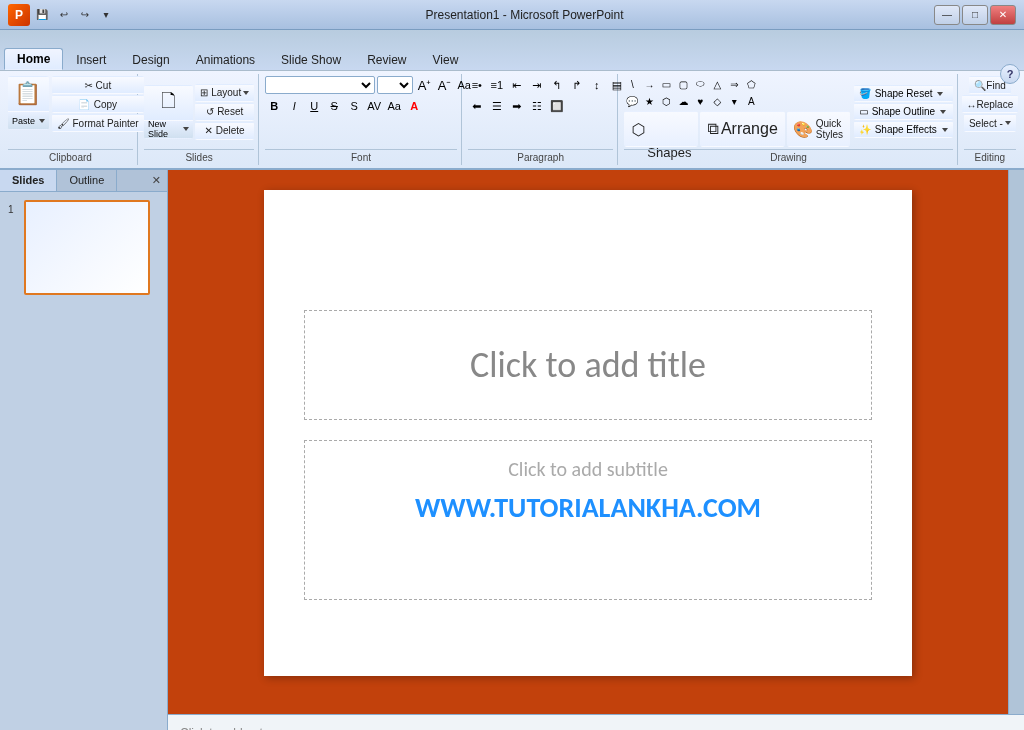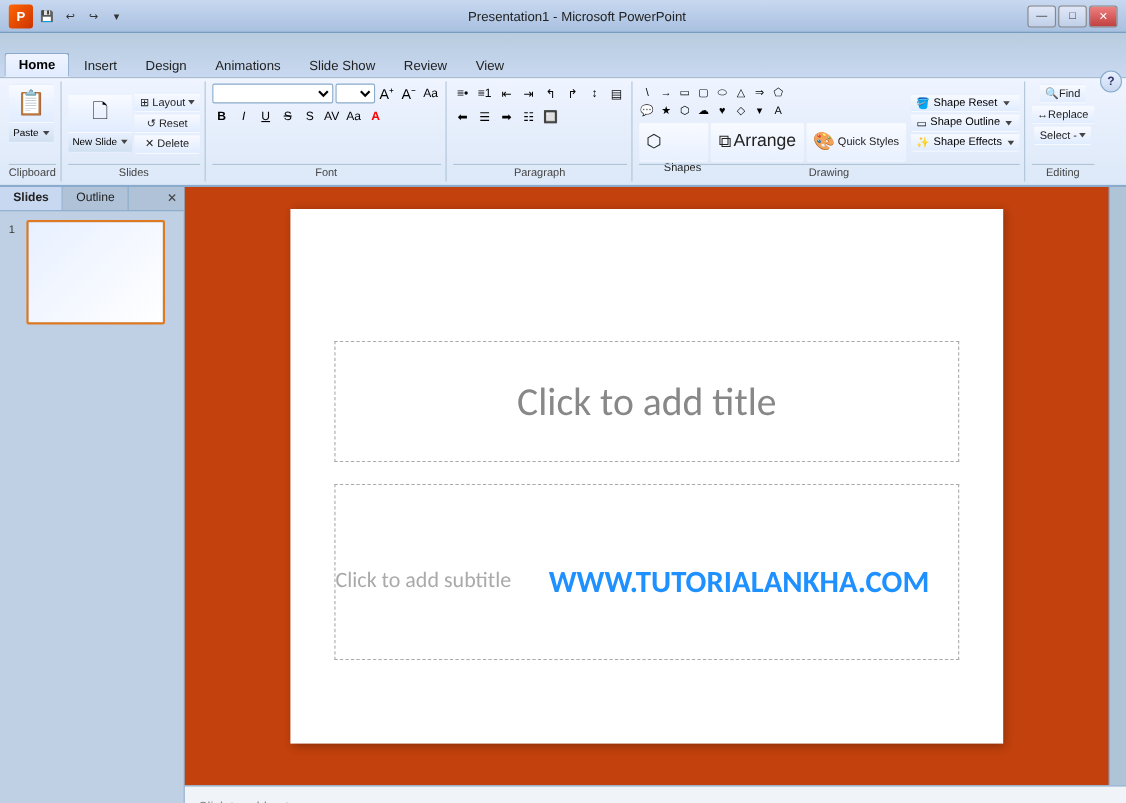--- a/index.html
+++ b/index.html
@@ -289,26 +289,26 @@
     }
 
     .subtitle-placeholder {
       position: absolute;
       top: 250px;
       left: 40px;
       right: 40px;
       height: 160px;
       border: 1px dashed #aaa;
       display: flex;
-      flex-direction: row;
+      flex-direction: column;
       align-items: center;
       justify-content: flex-start;
       padding-top: 16px;
       cursor: text;
-      gap: 34px;
+      gap: 9px;
     }
     .subtitle-placeholder-text {
       font-size: 20px;
       color: #aaa;
       font-family: 'Calibri', Arial, sans-serif;
     }
     .website-text {
       font-size: 28px;
       color: #1e90ff;
       font-family: 'Calibri', Arial, sans-serif;
@@ -409,20 +409,25 @@
     <div class="ribbon-tab">View</div>
   </div>
 
   <div id="ribbon-content">
 
     <div class="ribbon-group clipboard-group">
       <div class="ribbon-group-content">
         <div class="rb-split">
           <div class="rb-split-top">📋</div>
           <div class="rb-split-bottom">Paste <span class="arrow-down"></span></div>
+        </div>
+        <div class="rb-col">
+          <div class="rb-small">✂ Cut</div>
+          <div class="rb-small">📄 Copy</div>
+          <div class="rb-small">🖌 Format Painter</div>
         </div>
       </div>
       <div class="ribbon-group-label">Clipboard</div>
     </div>
 
     <div class="ribbon-group">
       <div class="ribbon-group-content">
         <div class="rb-split">
           <div class="rb-split-top" style="font-size:18px;">🗋</div>
           <div class="rb-split-bottom">New Slide <span class="arrow-down"></span></div>
@@ -500,21 +505,21 @@
             <div class="shape-icon">⬡</div>
             <div class="shape-icon">☁</div>
             <div class="shape-icon">♥</div>
             <div class="shape-icon">◇</div>
             <div class="shape-icon">▾</div>
             <div class="shape-icon">A</div>
           </div>
           <div style="display:flex;gap:2px;">
             <div class="rb-large" style="height:36px;flex-direction:row;width:auto;padding:0 6px;">
               <span style="font-size:16px;">⬡</span> 
-                <span style="font-size:10px;margin-top:47px;">Shapes</span>
+                <span style="font-size:13px;margin-top:47px;">Shapes</span>
             </div>
             <div class="rb-large" style="height:36px;flex-direction:row;width:auto;padding:0 6px;">
               <span style="font-size:16px;">⧉</span> 
                 <span style="font-size:16px;">Arrange</span>
             </div>
             <div class="rb-large" style="height:36px;flex-direction:row;width:auto;padding:0 6px;">
               <span style="font-size:16px;">🎨</span> 
                 <span style="font-size:10px;">Quick Styles</span>
             </div>
           </div>

